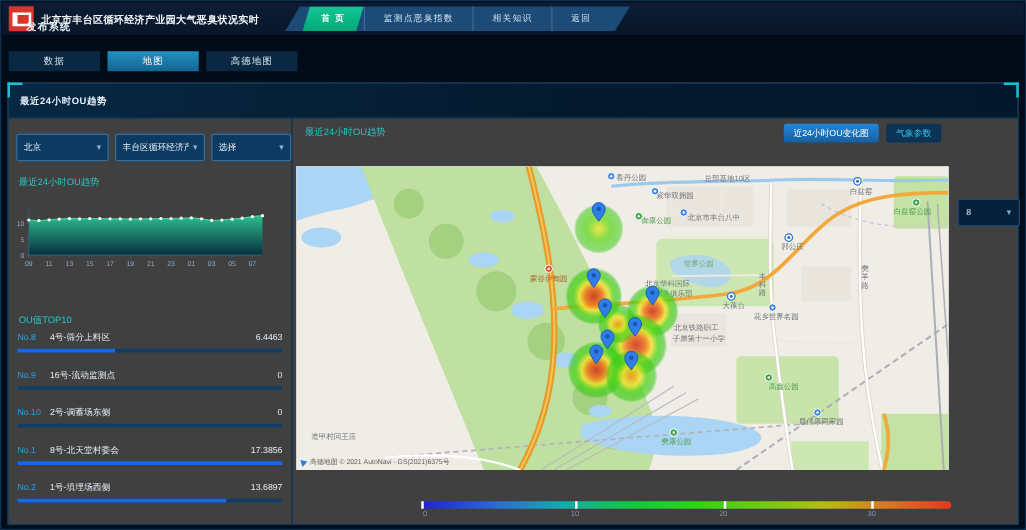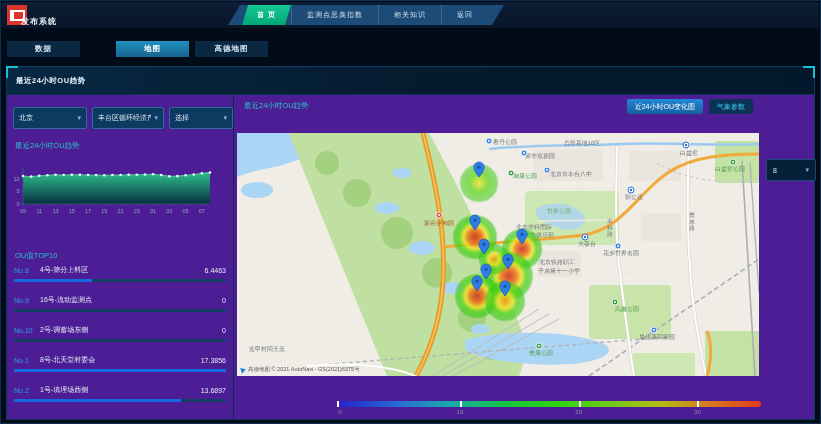--- a/index.html
+++ b/index.html
@@ -20,26 +20,26 @@
   .nav-tab{font-size:7px;color:#cfe0ee;display:flex;align-items:center;padding:0 15px;cursor:pointer;
            letter-spacing:1px;}
   .nav-tab + .nav-tab{border-left:1px solid rgba(160,200,230,.25);}
   .nav-tab.active{background:linear-gradient(180deg,#10c globally,#0aa) ;}
   .nav-tab.active{background:linear-gradient(180deg,#12c795,#04a877);color:#fff;border-left:none;
                   clip-path:polygon(6px 0,100% 0,calc(100% - 6px) 100%,0 100%);font-weight:bold;}
 
   
   .pub-label{position:absolute;left:21px;top:16px;font-size:8px;font-weight:bold;color:#eaf2f9;letter-spacing:1px;}
   .pub-tabs{position:absolute;left:7px;top:41px;display:flex;gap:6px;}
-  .pub-tab{width:73px;height:16px;background:#0a2842;color:#d8e6f2;font-size:7.5px;font-weight:bold;
+  .pub-tab{width:73px;height:16px;background:#0a2842;color:#d8e6f2;font-size:7.5px;font-weight:normal;
            display:flex;align-items:center;justify-content:center;cursor:pointer;letter-spacing:1px;}
-  .pub-tab.active{background:linear-gradient(180deg,#2190c2,#15648f);color:#fff;margin-left:30px;}
+  .pub-tab.active{background:linear-gradient(180deg,#2190c2,#15648f);color:#fff;}
 
   
-  .main-panel{position:absolute;left:6px;top:66px;right:6px;bottom:4px;background:#4c1d95;
+  .main-panel{position:absolute;left:6px;top:66px;right:6px;bottom:4px;background:#404040;
               border:1px solid #0c3e63;}
   .main-panel::before{content:"";position:absolute;left:-1px;top:-1px;width:10px;height:10px;
               border-left:2px solid #17c0d4;border-top:2px solid #17c0d4;}
   .main-panel::after{content:"";position:absolute;right:-1px;top:-1px;width:10px;height:10px;
               border-right:2px solid #17c0d4;border-top:2px solid #17c0d4;}
   .panel-header{height:27px;border-bottom:1px solid #0a3354;display:flex;align-items:center;
               background:linear-gradient(90deg,#072843,#041a2e 55%,#03182c);padding-left:9px;}
   .panel-title{font-size:7.5px;font-weight:bold;color:#e6f1fa;letter-spacing:.5px;}
   .panel-body{position:absolute;left:0;right:0;top:28px;bottom:0;}
 
@@ -89,20 +89,21 @@
 </style>
 </head>
 <body>
 
 <div class="frame"></div>
 
 <div class="header">
   <div class="logo">
       <div class="logo-in"></div>
     </div>
+  <div class="app-title">北京市丰台区循环经济产业园大气恶臭状况实时</div>
   <nav class="nav">
     <div class="nav-tab active">首 页</div>
     <div class="nav-tab">监测点恶臭指数</div>
     <div class="nav-tab">相关知识</div>
     <div class="nav-tab">返回</div>
   </nav>
 </div>
 
 <div class="pub-label">发布系统</div>
 <div class="pub-tabs">

